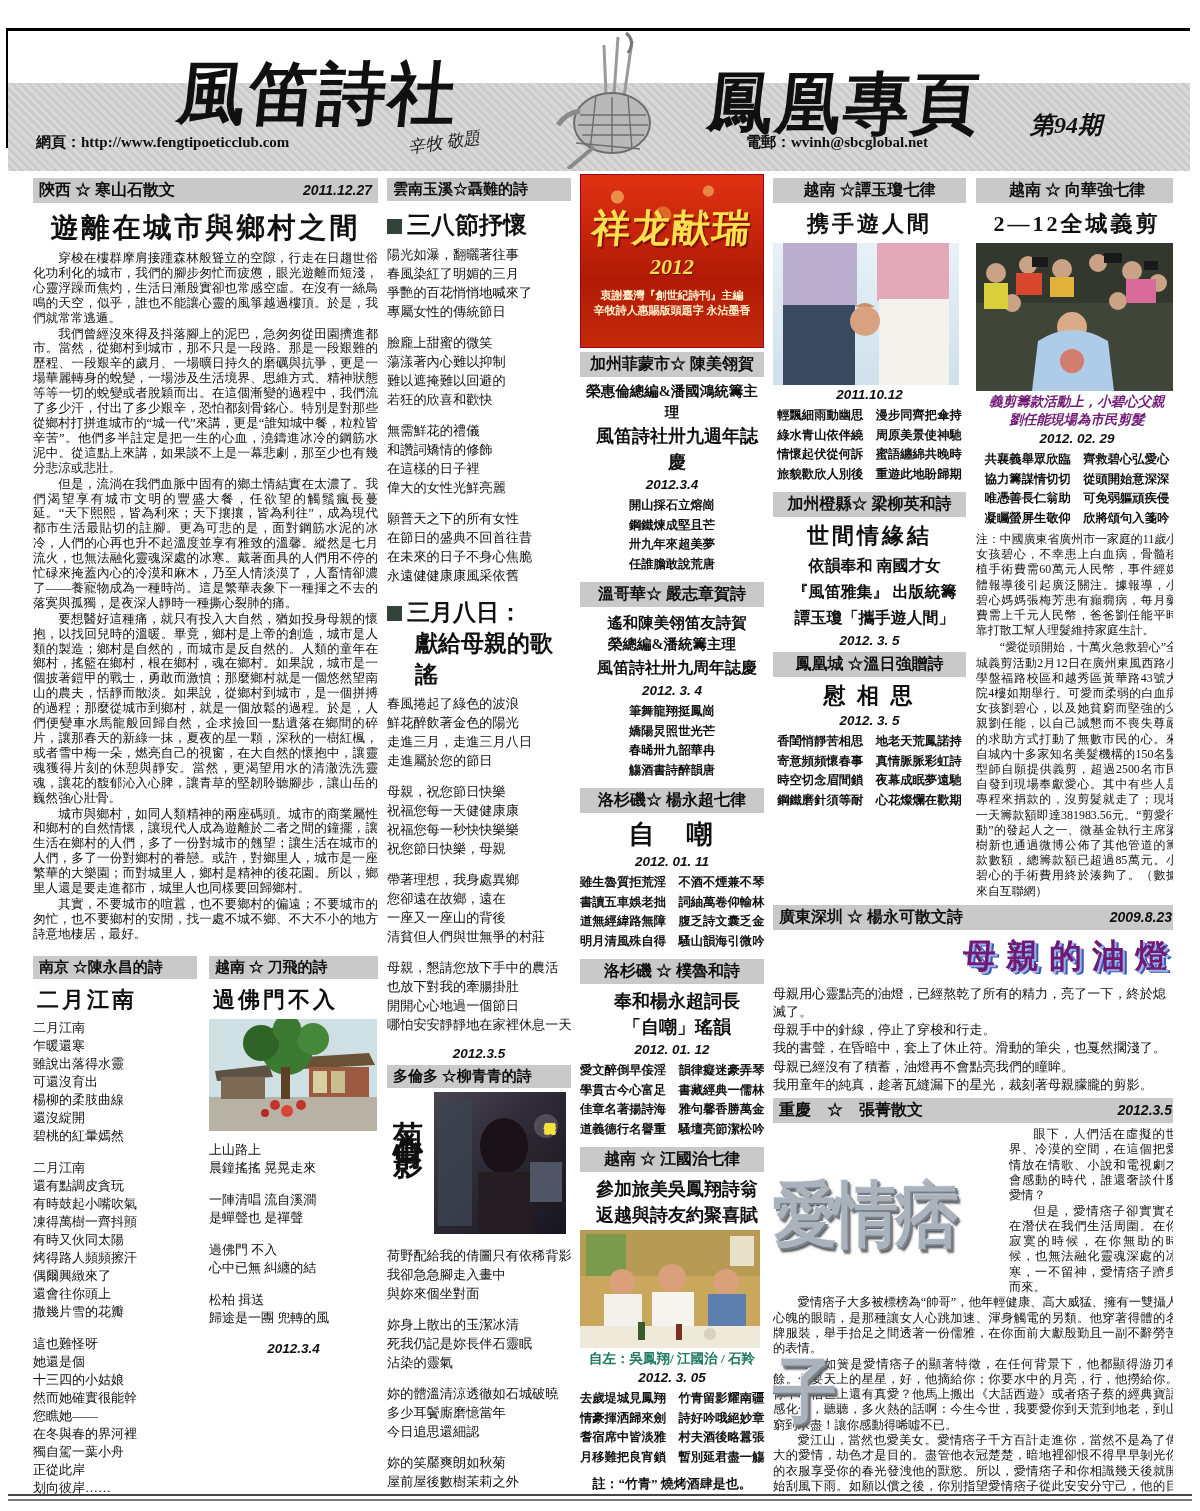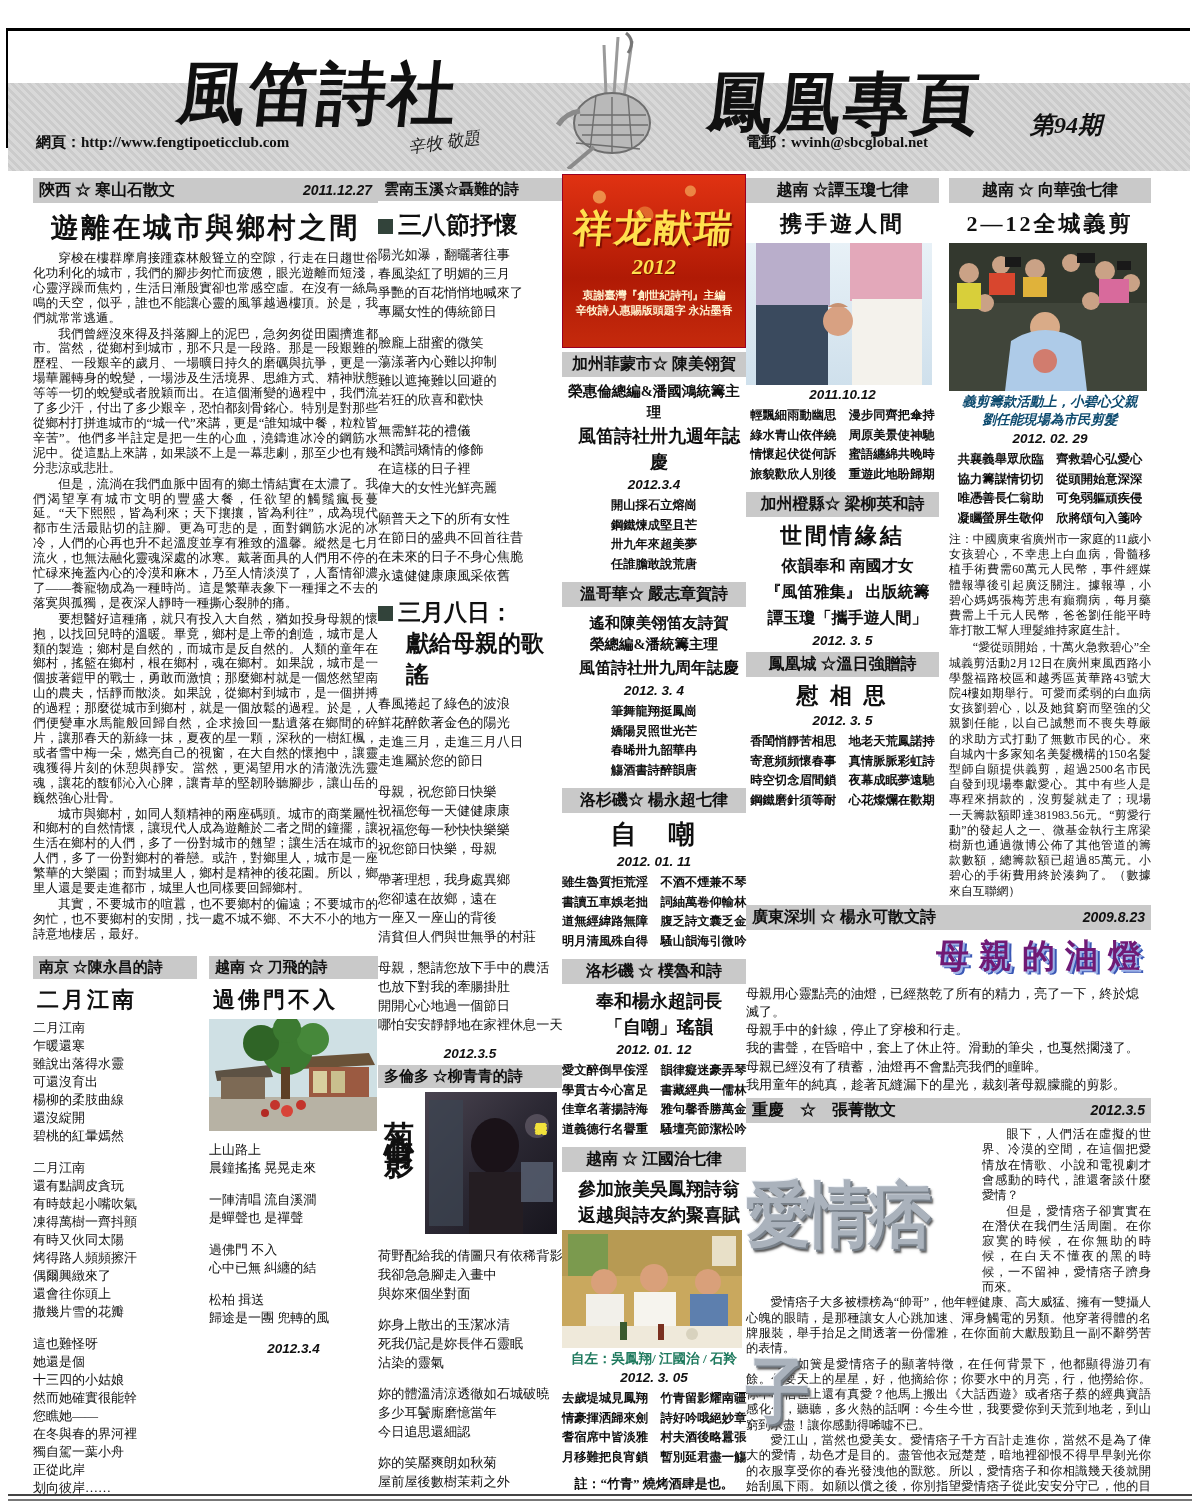--- a/index.html
+++ b/index.html
@@ -16,21 +16,21 @@
   .brush{position:absolute;font-weight:bold;transform:skewX(-6deg);letter-spacing:2px;}
   .title-left{top:18px;left:170px;font-size:68px;}
   .title-right{top:28px;left:700px;font-size:66px;}
   .issue{position:absolute;top:78px;left:1022px;font-size:24px;font-weight:bold;font-style:italic;}
   .urlline{position:absolute;top:102px;left:28px;font-size:15px;font-weight:bold;}
   .mailline{position:absolute;top:102px;left:738px;font-size:15px;font-weight:bold;}
   .callig{position:absolute;top:100px;left:400px;font-size:17px;transform:rotate(-8deg);color:#222;font-style:italic;}
   .bagpipe{position:absolute;top:0px;left:532px;}
 
   
-  .content{position:absolute;top:174px;left:33px;width:1140px;height:1322px;display:flex;overflow:hidden;}
+  .content{position:absolute;top:174px;left:33px;width:1140px;height:1322px;display:flex;gap:9px;overflow:hidden;}
   .c1{width:345px;flex:none;}
   .c2{width:184px;flex:none;}
   .c3{width:184px;flex:none;}
   .cR{width:405px;flex:none;}
   .twocols{display:flex;gap:10px;}
   .c4{width:193px;flex:none;}
   .c5{width:202px;flex:none;}
 
   .bar{background:#c9c9c9;font-weight:bold;font-size:16px;padding:2px 6px;margin:4px 0;
        display:flex;justify-content:space-between;align-items:baseline;}
@@ -64,21 +64,21 @@
   .banner .spark{position:absolute;top:4px;left:0;right:0;height:60px;
       background:radial-gradient(circle at 20% 30%,rgba(255,220,120,.55) 0 6px,transparent 7px),
                  radial-gradient(circle at 70% 20%,rgba(255,220,120,.5) 0 5px,transparent 6px),
                  radial-gradient(circle at 45% 60%,rgba(255,200,90,.4) 0 8px,transparent 9px);}
   .banner-main{font-size:38px;font-weight:bold;color:#ffe04e;text-shadow:2px 2px 1px #7c0d00;
                letter-spacing:2px;margin-top:26px;transform:skewX(-5deg);}
   .banner-year{color:#ffe04e;font-size:22px;font-weight:bold;font-style:italic;text-shadow:1px 1px 0 #7c0d00;}
   .banner-cap{color:#fff3cf;font-size:11px;font-weight:bold;line-height:15px;margin-top:8px;}
 
   .photocap{color:#1f7a5e;font-weight:bold;font-size:13.5px;text-align:center;margin-top:2px;}
-  .redcap{color:#0c4a6e;font-weight:bold;font-style:italic;font-size:13.5px;text-align:center;line-height:18px;margin-top:2px;}
+  .redcap{color:#701a75;font-weight:bold;font-style:italic;font-size:13.5px;text-align:center;line-height:18px;margin-top:2px;}
   .notes{font-size:11.9px;line-height:15.2px;text-align:justify;}
   .notes .para{margin:0 0 2px;text-indent:0;}
   .notes .para+.para{text-indent:2em;}
   .smallnote{font-size:13px;font-weight:bold;text-align:center;margin:6px 0;}
 
   .vtitle{writing-mode:vertical-rl;font-size:30px;font-weight:bold;letter-spacing:10px;height:140px;float:left;margin:4px 6px 4px 0;}
   .photo-row{overflow:hidden;margin:2px 0;}
 
   .oil-title{font-size:33px;font-weight:bold;text-align:right;letter-spacing:10px;color:#701a75;
              text-shadow:2px 2px 0 #9db3e8,4px 3px 0 #3a57b5;margin:4px 0 6px;font-family:Liberation Serif, serif;}
@@ -567,21 +567,21 @@
 
       <div>
         <div class="bar">
           <span>重慶　☆　張菁散文</span>
           <span class="bdate">2012.3.5</span>
         </div>
         <div class="cq-body">
           <div class="bigtitle">愛情痞子</div>
           <div>
               <p class="para">眼下，人們活在虛擬的世界、冷漠的空間，在這個把愛情放在情歌、小說和電視劇才會感動的時代，誰還奢談什麼愛情？</p>
-              <p class="para">但是，愛情痞子卻實實在在潛伏在我們生活周圍。在你寂寞的時候，在你無助的時候，在白天不懂夜的黑的時候，一不留神，愛情痞子躋身而來。</p>
+              <p class="para">但是，愛情痞子卻實實在在潛伏在我們生活周圍。在你寂寞的時候，在你無助的時候，也無法融化靈魂深處的冰寒，一不留神，愛情痞子躋身而來。</p>
               <p class="para">愛情痞子大多被標榜為“帥哥”，他年輕健康、高大威猛、擁有一雙攝人心魄的眼睛，是那種讓女人心跳加速、渾身觸電的另類。他穿著得體的名牌服裝，舉手抬足之間透著一份儒雅，在你面前大獻殷勤且一副不辭勞苦的表情。</p>
               <p class="para">巧舌如簧是愛情痞子的顯著特徵，在任何背景下，他都顯得游刃有餘。你要天上的星星，好，他摘給你；你要水中的月亮，行，他撈給你。你不相信世上還有真愛？他馬上搬出《大話西遊》或者痞子蔡的經典寶語感化你，聽聽，多火熱的話啊：今生今世，我要愛你到天荒到地老，到山窮到水盡！讓你感動得唏噓不已。</p>
               <p class="para">愛江山，當然也愛美女。愛情痞子千方百計走進你，當然不是為了偉大的愛情，劫色才是目的。盡管他衣冠楚楚，暗地裡卻恨不得早早剝光你的衣服享受你的春光發洩他的獸慾。所以，愛情痞子和你相識幾天後就開始刮風下雨。如願以償之後，你別指望愛情痞子從此安安分守己，他的目標永遠是下一個女人。</p>
             </div>
 
         </div>
       </div>
     </div>
   </div>
 

